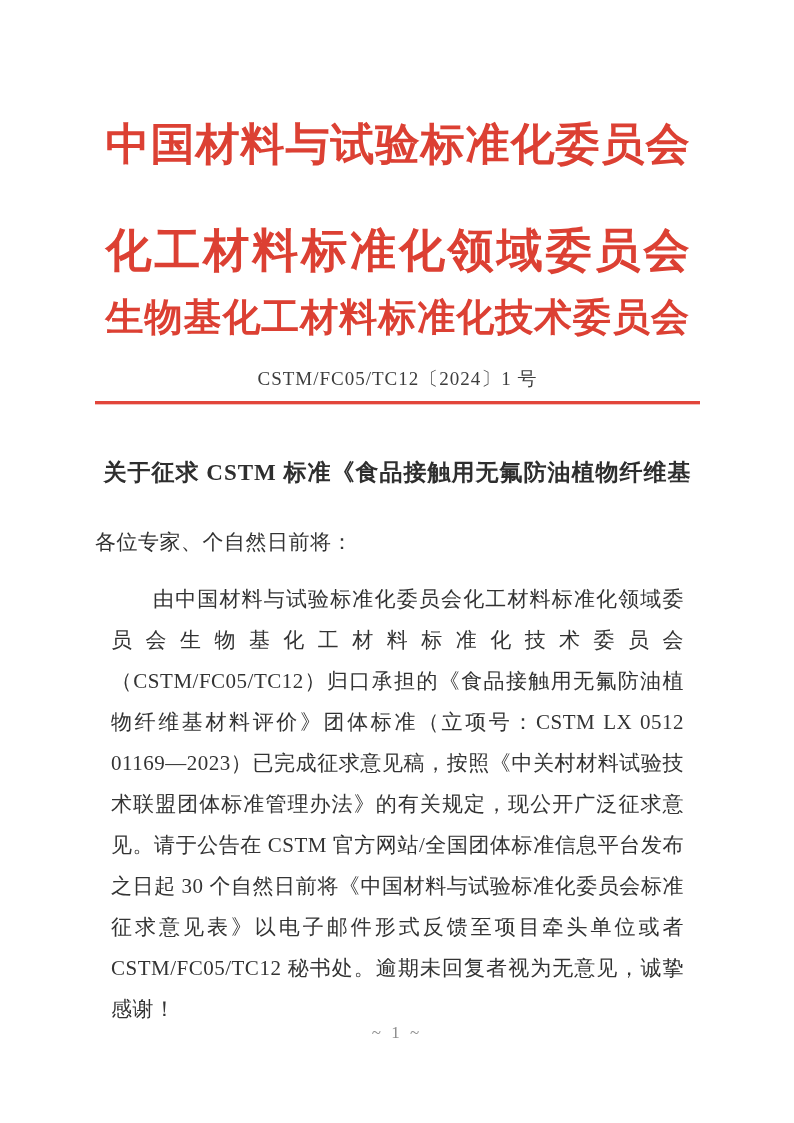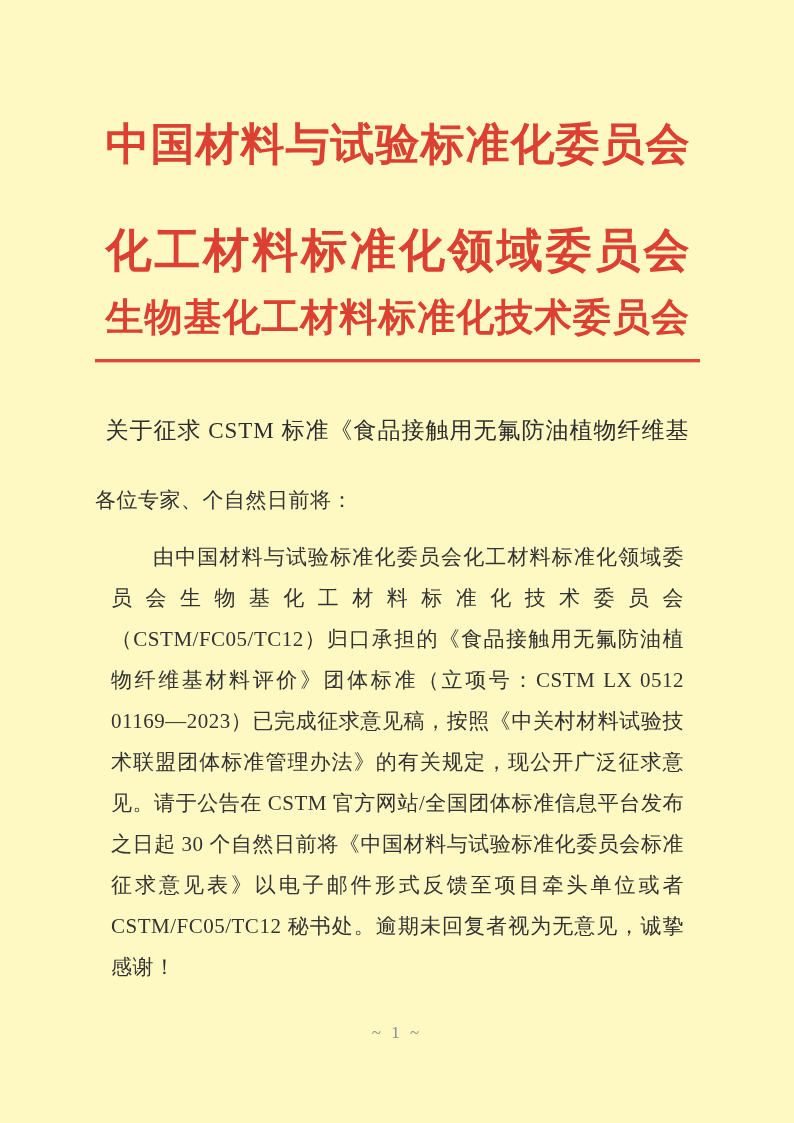--- a/index.html
+++ b/index.html
@@ -5,21 +5,21 @@
   html, body {
     margin: 0;
     padding: 0;
     background: #e9e9e9;
   }
   .page {
     position: relative;
     width: 794px;
     height: 1123px;
     margin: 0 auto;
-    background: #fef9c3;
+    background: #ffffff;
     overflow: hidden;
     font-family: "Liberation Serif", "DejaVu Serif", serif;
     color: #343434;
   }
   .content {
     position: relative;
     padding: 0 94px 0 95px; 
   }
   
   .letterhead {
@@ -51,21 +51,21 @@
     margin-top: 9px;
     height: 3px;
     background: #e2453a;
     box-shadow: 0 1px 0 rgba(226, 69, 58, 0.35);
   }
   
   .notice-title {
     margin: 46px 0 0 0;
     text-align: center;
     font-size: 23px;
-    font-weight: 400;
+    font-weight: 700;
     color: #2e2e2e;
     letter-spacing: 1px;
   }
   .notice-title .t-line {
     display: block;
     line-height: 45px;
   }
   
   .salutation {
     margin: 27px 0 0 0;
@@ -100,20 +100,21 @@
 
 <div class="page">
   <div class="content">
 
     <header class="letterhead">
       <div class="lh-line chars-13">中国材料与试验标准化委员会</div>
       <div class="lh-line chars-12">化工材料标准化领域委员会</div>
       <div class="lh-line chars-15">生物基化工材料标准化技术委员会</div>
     </header>
 
+    <div class="doc-number">CSTM/FC05/TC12〔2024〕1 号</div>
 
     <div class="red-rule"></div>
 
     <h1 class="notice-title">
       <span class="t-line">关于征求 CSTM 标准《食品接触用无氟防油植物纤维基</span>
     </h1>
 
     <p class="salutation">各位专家、个自然日前将：</p>
 
     <p class="body-text">由中国材料与试验标准化委员会化工材料标准化领域委员会生物基化工材料标准化技术委员会（CSTM/FC05/TC12）归口承担的《食品接触用无氟防油植物纤维基材料评价》团体标准（立项号：CSTM LX 0512 01169—2023）已完成征求意见稿，按照《中关村材料试验技术联盟团体标准管理办法》的有关规定，现公开广泛征求意见。请于公告在 CSTM 官方网站/全国团体标准信息平台发布之日起 30 个自然日前将《中国材料与试验标准化委员会标准征求意见表》以电子邮件形式反馈至项目牵头单位或者 CSTM/FC05/TC12 秘书处。逾期未回复者视为无意见，诚挚感谢！</p>

